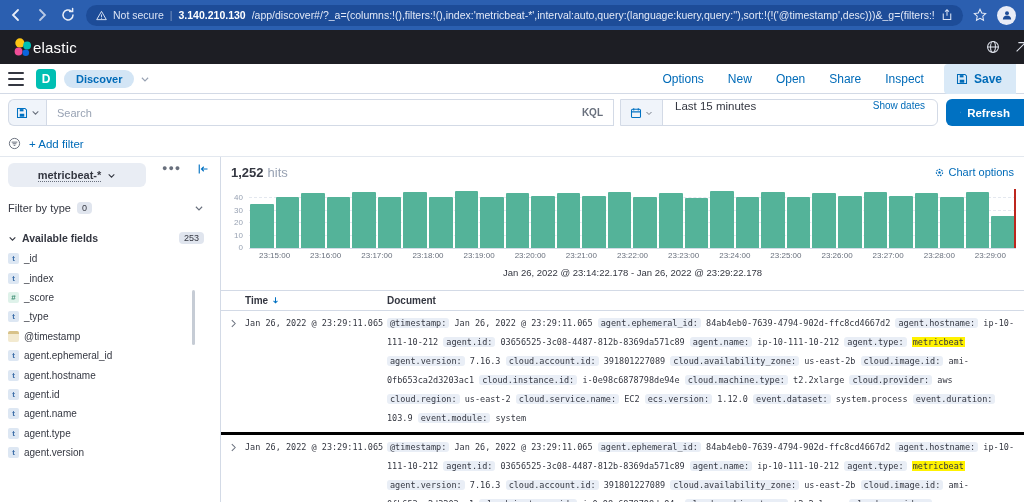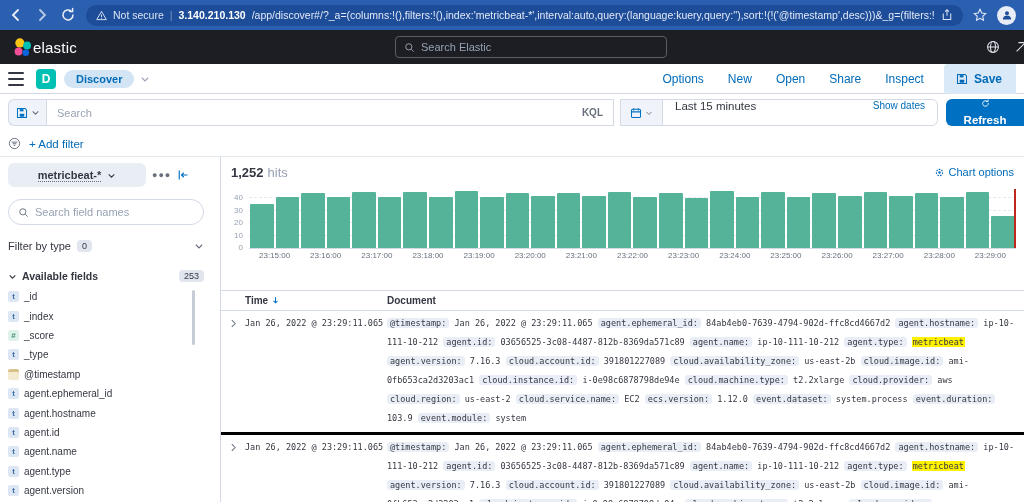--- a/index.html
+++ b/index.html
@@ -55,33 +55,33 @@
     display:flex; align-items:center; padding:0 10px; font-size:11px; color:#98a2b3; }
   #kql-badge { margin-left:auto; color:#69707d; font-size:10px; font-weight:bold; }
   #date-group { display:flex; height:27px; border:1px solid #d3dae6;
     border-radius:0 6px 6px 0; margin-left:6px; width:318px; background:#fff; }
   #cal-btn { width:42px; height:100%; background:#f0f4fa; border-right:1px solid #d3dae6;
     display:flex; align-items:center; justify-content:center; gap:3px; color:#0071c2; cursor:pointer; }
   #time-range { font-size:11.5px; color:#343741; padding-left:12px; }
   #show-dates { margin-left:auto; color:#006bb8; font-size:10px; padding-right:12px; cursor:pointer; }
   #refresh-btn { height:27px; background:#0071c2; color:#fff; font-size:11.5px; font-weight:bold;
     display:flex; align-items:center; gap:6px; padding:0 14px; border-radius:6px 0 0 6px;
-    margin-left:8px; width:78px; cursor:pointer;flex-direction:column; }
+    margin-left:8px; width:78px; cursor:pointer; }
 
   
   #filter-bar { position:absolute; top:131px; left:0; width:1024px; height:26px;
     border-bottom:1px solid #e3e8ef; display:flex; align-items:center; padding:0 8px; gap:8px; }
   #add-filter { color:#006bb8; font-size:11.5px; cursor:pointer; }
 
   
   #sidebar { position:absolute; top:157px; left:0; width:220px; bottom:0; padding:6px 0 0 8px; }
   #main { position:absolute; top:157px; left:220px; right:0; bottom:0; border-left:1px solid #d3dae6; }
 
   
-  #index-row { display:flex; align-items:center; gap:6px; }
+  #index-row { display:flex; gap:16px; }
   #index-pattern-btn { width:138px; height:24px; background:#e9edf4; border-radius:6px;
     display:flex; align-items:center; justify-content:center; gap:6px; cursor:pointer; }
   #index-pattern-btn .lbl { font-size:11px; font-weight:bold; border-bottom:1px dotted #69707d; }
   #dots-icon { color:#69707d; font-size:9px; letter-spacing:1px; cursor:pointer; }
   #field-search { margin-top:12px; width:196px; height:26px; border:1px solid #d3dae6;
     border-radius:13px; display:flex; align-items:center; gap:6px; padding:0 9px;
     color:#98a2b3; font-size:11px; }
   #filter-type-row { margin-top:9px; width:196px; height:24px; display:flex; align-items:center;
     gap:6px; font-size:11px; color:#343741; cursor:pointer; }
   .count-badge { background:#e0e5ee; border-radius:4px; font-size:9px; padding:1px 5px; color:#343741; }
@@ -190,29 +190,20 @@
 <div id="app-header">
   <span>
     <svg width="21" height="21" viewBox="0 0 32 32">
       <circle cx="12" cy="9" r="7" fill="#fec514"></circle>
       <circle cx="23" cy="13" r="6" fill="#00bfb3"></circle>
       <circle cx="10" cy="22" r="6" fill="#f04e98"></circle>
       <circle cx="21" cy="24" r="5" fill="#0b64dd"></circle>
     </svg>
     </span>
   <span id="brand">elastic</span>
-  <div id="global-search">
-    <span>
-      <svg width="11" height="11" viewBox="0 0 16 16">
-          <circle cx="7" cy="7" r="4.5" fill="none" stroke="#98a2b3" stroke-width="1.4"></circle>
-          <path d="M10.5 10.5L14 14" stroke="#98a2b3" stroke-width="1.4"></path>
-        </svg>
-      </span>
-    <span>Search Elastic</span>
-  </div>
   <div id="header-right">
     <span>
       <svg width="14" height="14" viewBox="0 0 16 16">
           <circle cx="8" cy="8" r="6.2" fill="none" stroke="#dfe3ec" stroke-width="1.2"></circle>
           <ellipse cx="8" cy="8" rx="2.8" ry="6.2" fill="none" stroke="#dfe3ec" stroke-width="1.2"></ellipse>
           <path d="M1.8 8h12.4" stroke="#dfe3ec" stroke-width="1.2"></path>
         </svg>
       </span>
     <span style="margin-right:-8px">
       <svg width="14" height="14" viewBox="0 0 16 16">
@@ -308,27 +299,20 @@
           <path d="M3 6l5 5 5-5" fill="none" stroke="#343741" stroke-width="1.8"></path>
         </svg>
     </div>
     <span id="dots-icon">●●●</span>
     <span>
       <svg width="12" height="12" viewBox="0 0 16 16">
           <path d="M3 2v12" stroke="#0071c2" stroke-width="1.5"></path>
           <path d="M14 8H6M9 5L6 8l3 3" fill="none" stroke="#0071c2" stroke-width="1.5"></path>
         </svg>
       </span>
-  </div>
-  <div id="field-search">
-    <svg width="11" height="11" viewBox="0 0 16 16">
-        <circle cx="7" cy="7" r="4.5" fill="none" stroke="#69707d" stroke-width="1.4"></circle>
-        <path d="M10.5 10.5L14 14" stroke="#69707d" stroke-width="1.4"></path>
-      </svg>
-    <span>Search field names</span>
   </div>
   <div id="filter-type-row">
     <span>Filter by type</span>
     <span class="count-badge">0</span>
     <span class="caret">
       <svg width="10" height="10" viewBox="0 0 16 16">
           <path d="M3 6l5 5 5-5" fill="none" stroke="#69707d" stroke-width="1.8"></path>
         </svg>
       </span>
   </div>
@@ -459,20 +443,21 @@
         <span class="xlab" style="left: 43.3333%;">23:21:00</span>
         <span class="xlab" style="left: 50%;">23:22:00</span>
         <span class="xlab" style="left: 56.6667%;">23:23:00</span>
         <span class="xlab" style="left: 63.3333%;">23:24:00</span>
         <span class="xlab" style="left: 70%;">23:25:00</span>
         <span class="xlab" style="left: 76.6667%;">23:26:00</span>
         <span class="xlab" style="left: 83.3333%;">23:27:00</span>
         <span class="xlab" style="left: 90%;">23:28:00</span>
         <span class="xlab" style="left: 96.6667%;">23:29:00</span>
       </div>
+    <div id="chart-subtitle">Jan 26, 2022 @ 23:14:22.178 - Jan 26, 2022 @ 23:29:22.178</div>
   </div>
 
   <div id="tbl-head">
     <span class="col-expand"></span>
     <span class="col-time">
       <span id="th-time">
         <span>Time</span>
         <svg width="9" height="9" viewBox="0 0 16 16">
             <path d="M8 2v10M4.5 8.5L8 12l3.5-3.5" fill="none" stroke="#0071c2" stroke-width="1.8"></path>
           </svg>

